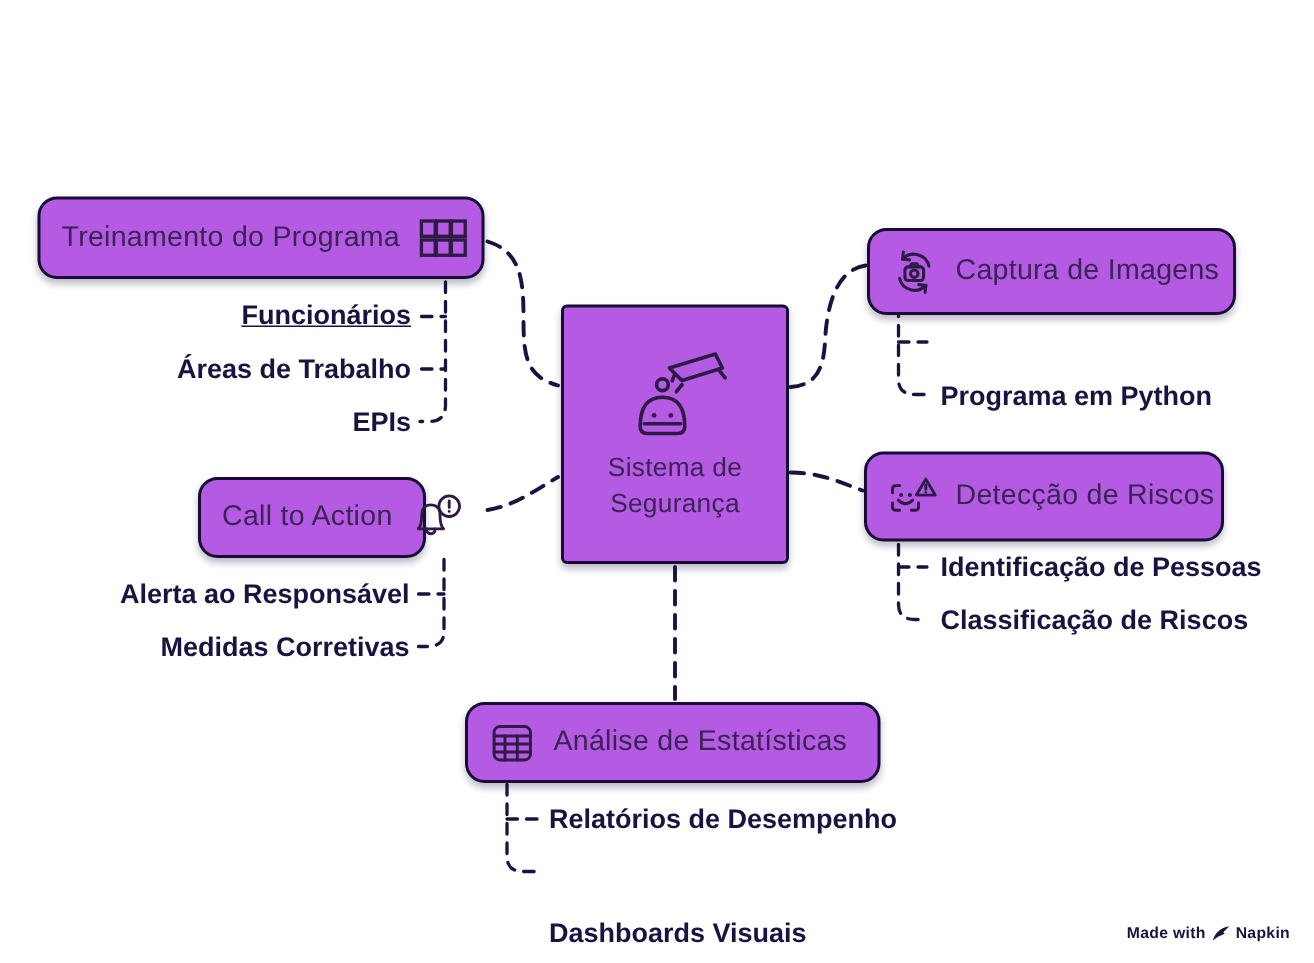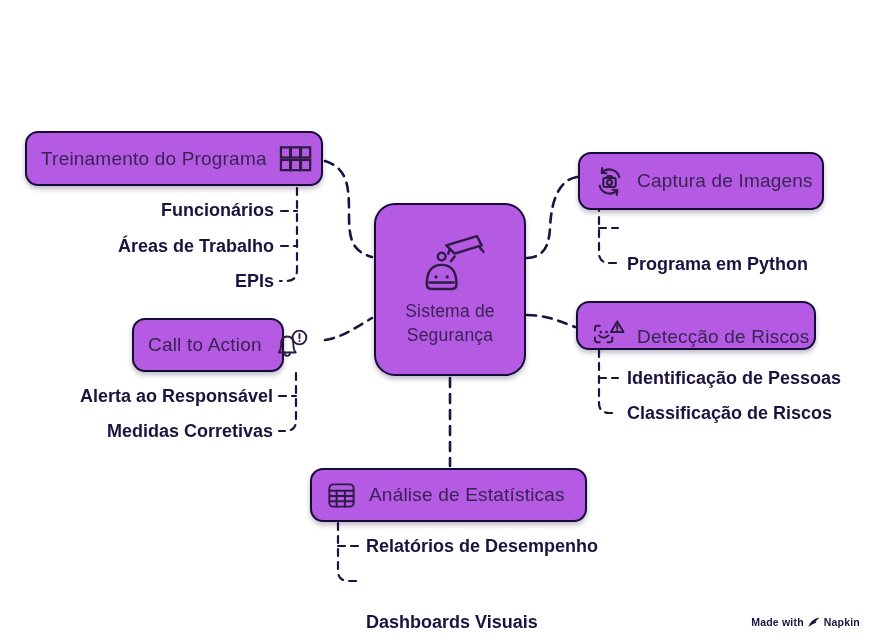--- a/index.html
+++ b/index.html
@@ -15,37 +15,37 @@
   .node {
     position:absolute; box-sizing:border-box;
     background:#b45ae3; border:2.5px solid #160c35; border-radius:13px;
     display:flex; align-items:center; padding:0 14px; gap:12px;
     color:#3a2355; box-shadow:0 3px 5px rgba(22,12,53,0.28);
   }
   .node-label { white-space:nowrap; font-size:19px; font-weight:500; letter-spacing:0.2px; }
 
   #box-treinamento { left:25px;  top:131px; width:298px; height:55px; justify-content:space-between; }
   #box-captura     { left:578px; top:152px; width:246px; height:58px; }
-  #box-deteccao    { left:576px; top:301px; width:240px; height:49px;align-items:flex-end; }
+  #box-deteccao    { left:576px; top:301px; width:240px; height:60px; }
   #box-cta         { left:132px; top:318px; width:152px; height:54px; }
   #box-analise     { left:310px; top:468px; width:277px; height:54px; }
 
   #box-central {
-    left:374px; top:203px; width:152px; height:173px; border-radius:21px;
+    left:374px; top:203px; width:152px; height:173px; border-radius:4px;
     flex-direction:column; justify-content:center; gap:6px; padding:0 8px;
   }
   #box-central .node-label {
     white-space:normal; text-align:center; font-size:17.5px; line-height:1.35; font-weight:500;
   }
 
   .leaf {
     position:absolute; font-size:18px; font-weight:700; color:#1c1240;
     line-height:20px; white-space:nowrap;
   }
-  #leaf-funcionarios  { right:602px; top:200px; }
+  #leaf-funcionarios  { right:602px; top:200px;text-decoration:underline; }
   #leaf-areas         { right:602px; top:236px; }
   #leaf-epis          { right:602px; top:271px; }
   #leaf-cameras       { left:627px;  top:218px; }
   #leaf-python        { left:627px;  top:254px; }
   #leaf-identificacao { left:627px;  top:368px; }
   #leaf-classificacao { left:627px;  top:403px; }
   #leaf-alerta        { right:603px; top:386px; }
   #leaf-medidas       { right:603px; top:421px; }
   #leaf-relatorios    { left:366px;  top:536px; }
   #leaf-dashboards    { left:366px;  top:571px;margin-top:41px; }

